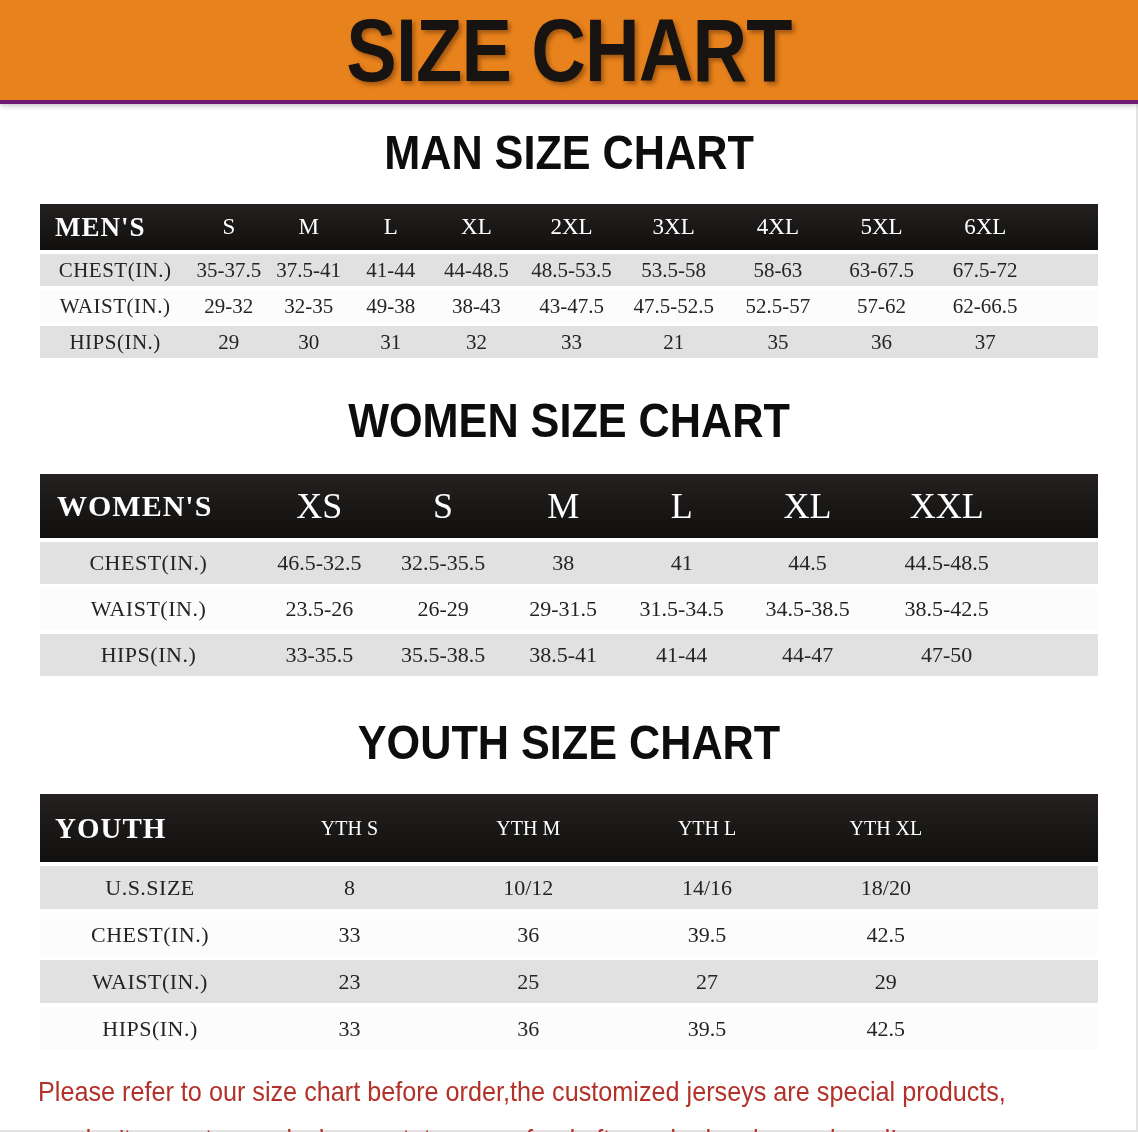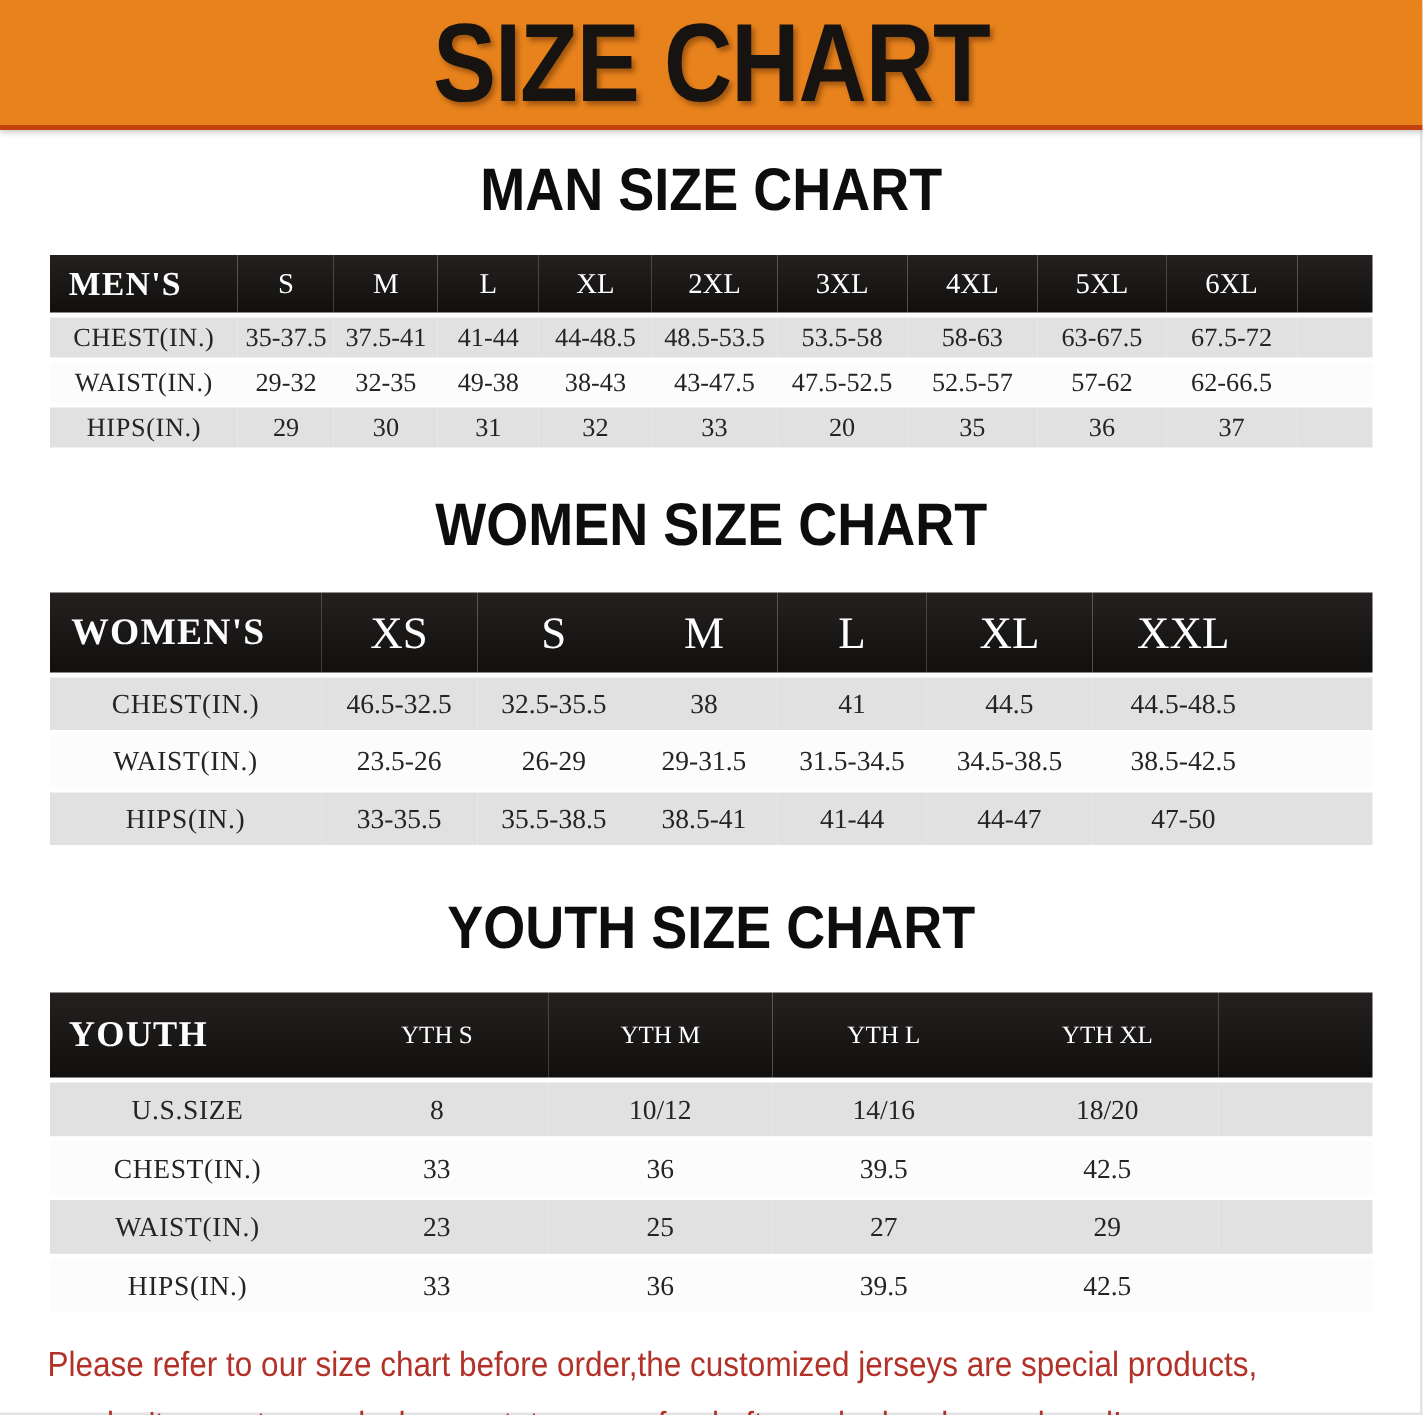--- a/index.html
+++ b/index.html
@@ -12,21 +12,21 @@
     background: #ffffff;
     font-family: "Liberation Sans", sans-serif;
     overflow: hidden;
     box-shadow: inset -2px -2px 0 #e3e3e3;
   }
 
   
   .banner {
     height: 100px;
     background: #E8821C;
-    border-bottom: 4px solid #c2410c;
+    border-bottom: 4px solid #701a75;
     display: flex;
     align-items: center;
     justify-content: center;
     box-shadow: 0 2px 5px rgba(0,0,0,0.22);
   }
   .banner-title {
     font-size: 89px;
     font-weight: bold;
     color: #171310;
     letter-spacing: -1px;
@@ -173,21 +173,21 @@
         <td>62-66.5</td>
         <td></td>
       </tr>
       <tr class="row-gray">
         <td class="row-label">HIPS(IN.)</td>
         <td>29</td>
         <td>30</td>
         <td>31</td>
         <td>32</td>
         <td>33</td>
-        <td>20</td>
+        <td>21</td>
         <td>35</td>
         <td>36</td>
         <td>37</td>
         <td></td>
       </tr>
     </tbody>
   </table>
 </section>
 
 <section>

